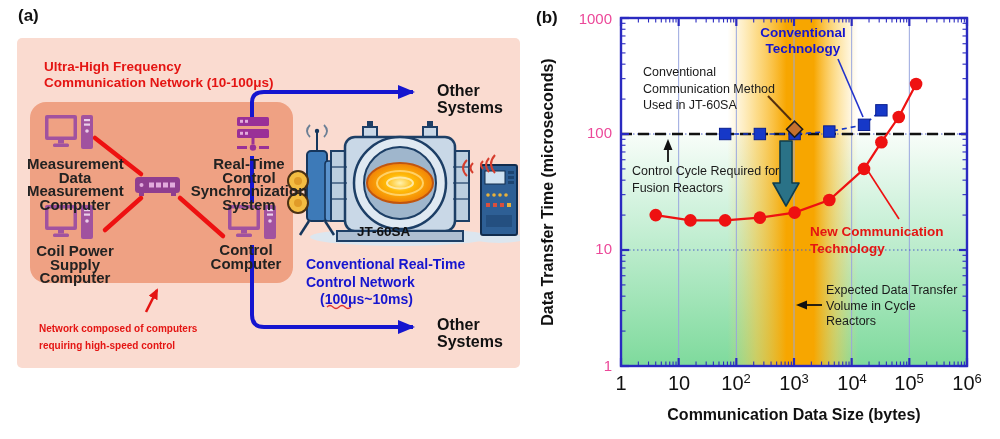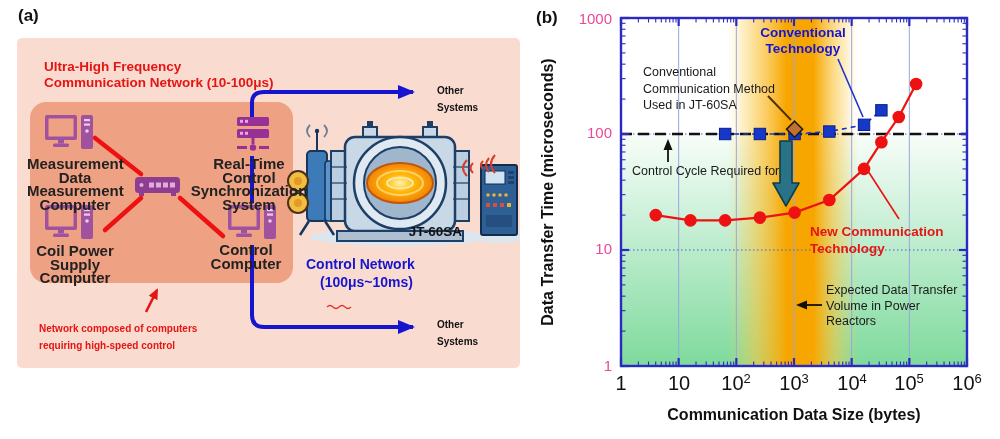--- a/index.html
+++ b/index.html
@@ -5,24 +5,24 @@
   html,body{margin:0;padding:0;background:#fff;}
   .figure{position:relative;width:1000px;height:439px;background:#fff;overflow:hidden;
           font-family:"Liberation Sans",sans-serif;color:#1a1a1a;}
   .abs{position:absolute;}
   .panel-label{font-size:17px;font-weight:bold;color:#111;}
   
   .panelA{position:absolute;left:17px;top:38px;width:503px;height:330px;
           background:#fadbd0;border-radius:5px;}
   .panelA .uhf-title{left:27px;top:13px;color:#e41513;font-size:13.5px;font-weight:bold;line-height:16px;margin-top:8px;}
   .node-label{font-size:15px;font-weight:bold;line-height:13.5px;text-align:center;color:#222;}
-  .other-sys{font-size:10px;font-weight:bold;line-height:17px;color:#111;}
+  .other-sys{font-size:16px;font-weight:bold;line-height:17px;color:#111;}
   .conv-net{color:#1515cf;font-size:14px;font-weight:bold;line-height:17.5px;}
   .conv-net .indent{padding-left:14px;}
-  .jt-label{font-size:13.5px;font-weight:bold;text-align:right;color:#111;}
+  .jt-label{font-size:13.5px;font-weight:bold;text-align:left;color:#111;}
   .note-red{color:#e41513;font-size:10px;font-weight:bold;line-height:16.5px;}
   
   .chart{position:absolute;left:530px;top:0;width:470px;height:439px;}
   .ytick{position:absolute;left:4px;width:78px;text-align:right;font-size:15px;color:#ec4899;line-height:26px;}
   .xtick{position:absolute;top:371px;transform:translateX(-50%);font-size:20px;color:#111;white-space:nowrap;}
   .xtick .exp{font-size:13px;vertical-align:7px;}
   .axis-title{font-size:16px;font-weight:bold;color:#111;white-space:nowrap;}
   .ann{position:absolute;line-height:16px;font-size:12.5px;color:#1a1a1a;white-space:nowrap;}
   .ann.blue{color:#1515cf;font-weight:bold;font-size:13.5px;text-align:center;line-height:16px;}
   .ann.red{color:#e41513;font-weight:bold;font-size:13.5px;line-height:17px;}
@@ -190,20 +190,21 @@
     <div class="abs other-sys" style="left:420px;top:44px;">
       <div>Other</div>
       <div>Systems</div>
     </div>
     <div class="abs other-sys" style="left:420px;top:278px;">
       <div>Other</div>
       <div>Systems</div>
     </div>
     <div class="abs jt-label" style="left:340px;top:186px;width:105px;">JT-60SA</div>
     <div class="abs conv-net" style="left:289px;top:218px;">
+      <div>Conventional Real-Time</div>
       <div>Control Network</div>
       <div class="indent">(100μs~10ms)</div>
     </div>
     <div class="abs note-red" style="left:22px;top:283px;">
       <div>Network composed of computers</div>
       <div>requiring high-speed control</div>
     </div>
   </div>
 
   <div class="chart">
@@ -469,24 +470,25 @@
       <div>Conventional</div>
       <div>Technology</div>
     </div>
     <div class="ann" style="left:113px;top:64px;line-height:16.5px;">
       <div>Conventional</div>
       <div>Communication Method</div>
       <div>Used in JT-60SA</div>
     </div>
     <div class="ann" style="left:102px;top:163px;line-height:17px;">
       <div>Control Cycle Required for</div>
+      <div>Fusion Reactors</div>
     </div>
     <div class="ann red" style="left:280px;top:223px;">
       <div>New Communication</div>
       <div>Technology</div>
     </div>
     <div class="ann small" style="left:296px;top:283px;">
       <div>Expected Data Transfer</div>
-      <div>Volume in Power</div>
+      <div>Volume in Cycle</div>
       <div>Reactors</div>
     </div>
   </div>
 </div>
 
 </body></html>

